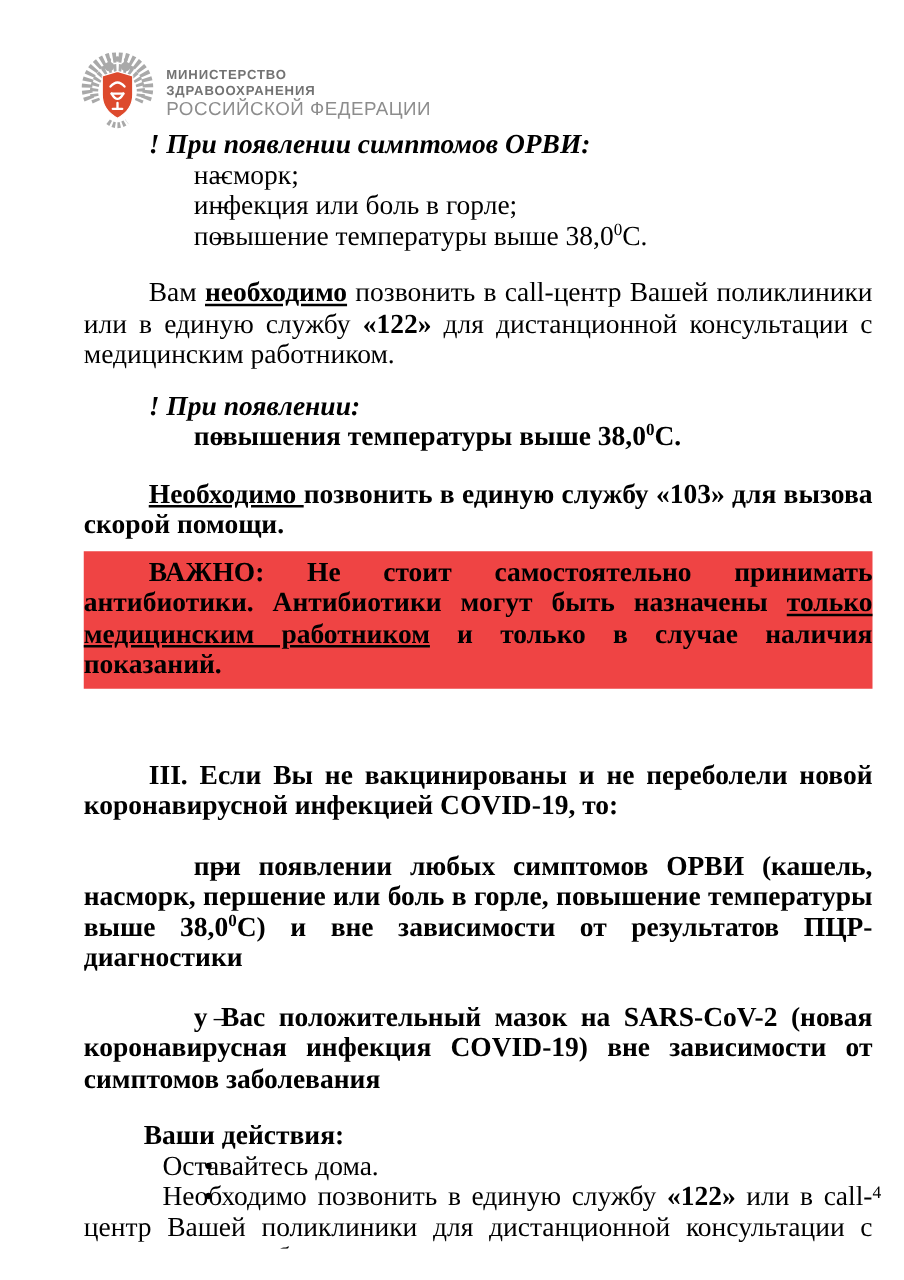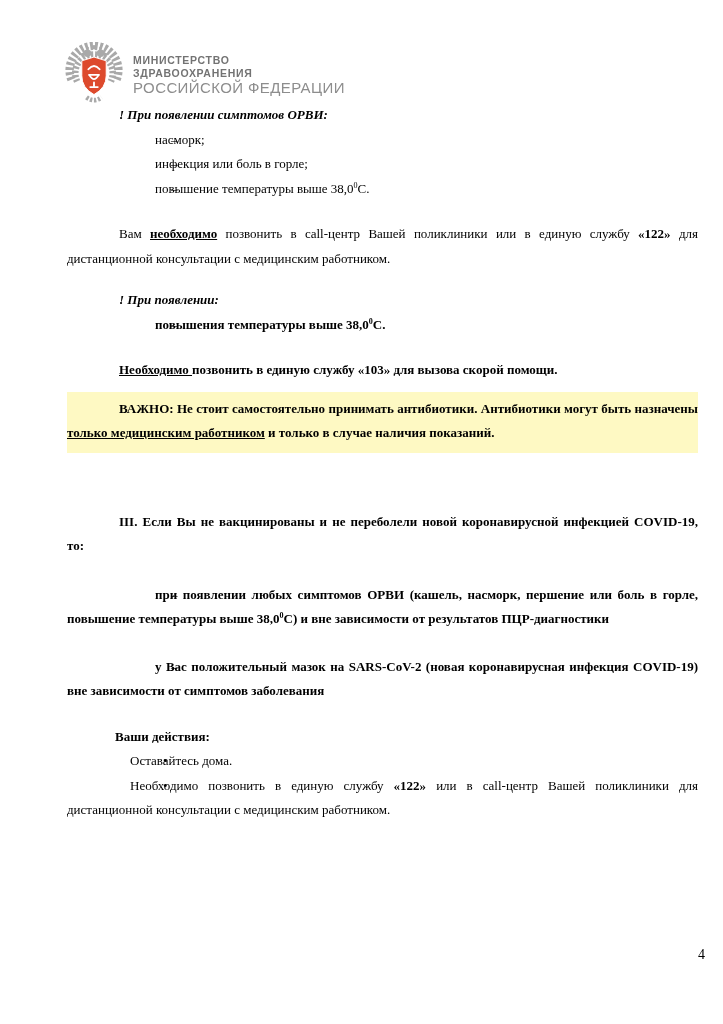--- a/index.html
+++ b/index.html
@@ -41,39 +41,39 @@
     letter-spacing: 0.4px;
     line-height: 13.5px;
   }
 
   
   .content {
     position: absolute;
     top: 103px;
     left: 67px;
     width: 631px;
-    font-size: 13px;
+    font-size: 22px;
     line-height: 24.5px;
     text-align: justify;
   }
   .para { margin: 0; }
   .b  { font-weight: bold; }
   .bu { font-weight: bold; text-decoration: underline; }
   sup { font-size: 0.62em; line-height: 0; }
 
   .h-italic { font-weight: bold; font-style: italic; text-indent: 52px; }
   .indent   { text-indent: 52px; }
   .dash-mark   { display: inline-block; width: 36px; font-style: normal; }
   .bullet-mark { display: inline-block; width: 15px; }
   .indent-b { text-indent: 48px; }
 
   .gap-block   { margin-top: 21px; }
   .gap-head    { margin-top: 17px; }
   .important {
-    background: #fef9c3;
+    background: #ef4444;
     margin-top: 9px;
     padding: 5px 0 7px 0;
     font-weight: bold;
   }
   .gap-section { margin-top: 57px; }
   .gap-para    { margin-top: 24px; }
   .gap-para2   { margin-top: 23px; }
 
   .page-number {
     position: absolute;

